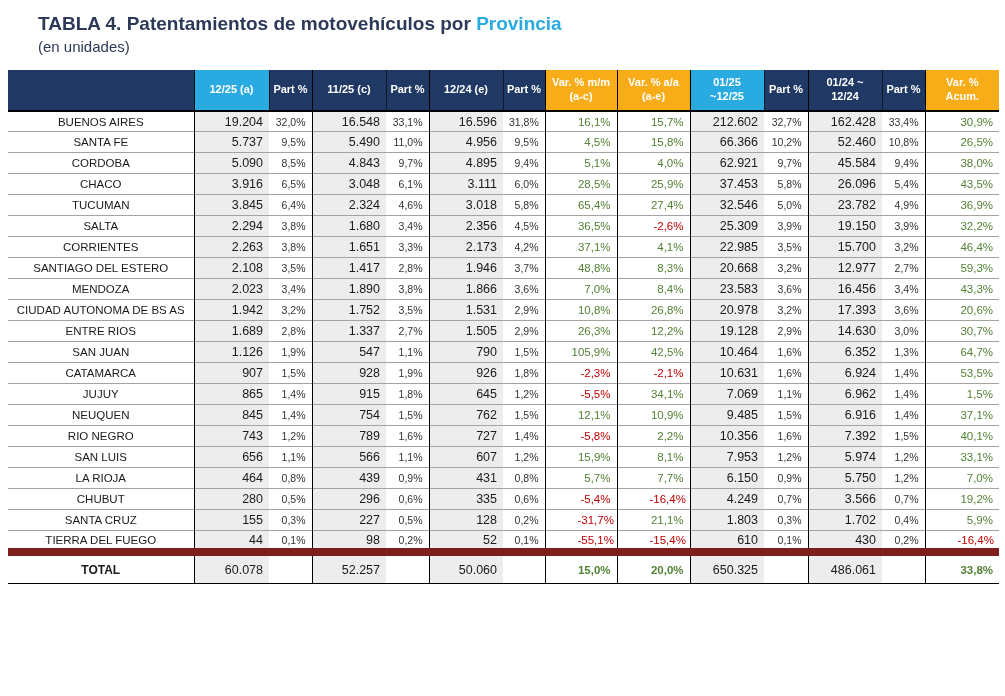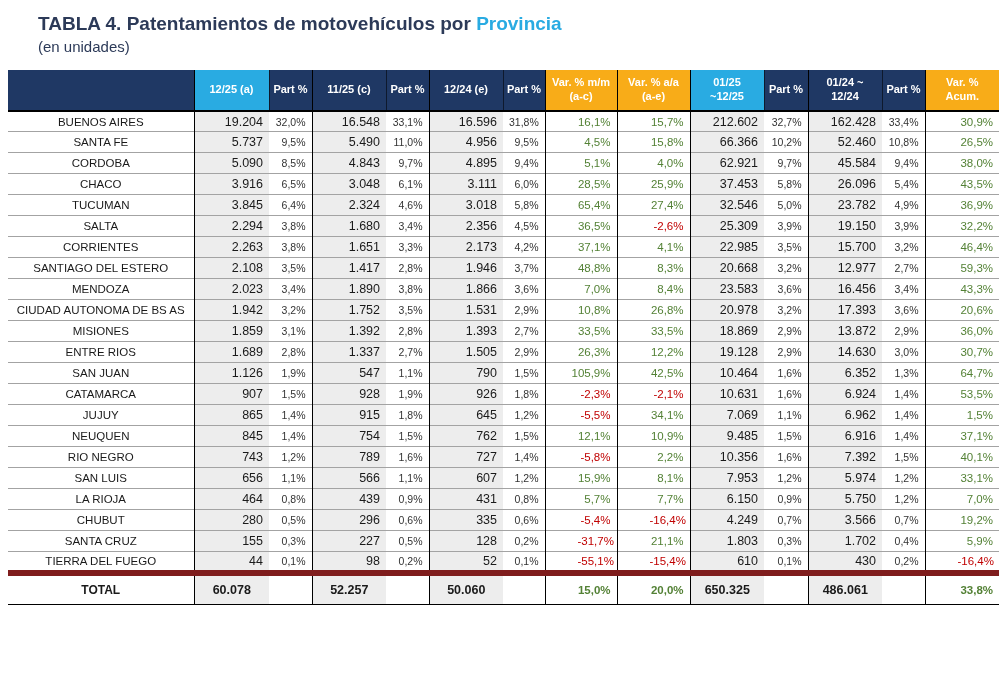--- a/index.html
+++ b/index.html
@@ -48,23 +48,23 @@
   td.gb, th.gb, thead th.gb{border-left:1.5px solid #000;}
 
   th.province{
     text-align:center;font-weight:normal;font-size:11.5px;color:var(--ink);
   }
   td.value{background:var(--grayband);text-align:right;font-size:12.5px;color:var(--ink);}
   td.part{text-align:right;font-size:10.5px;color:#333;}
   td.var{text-align:right;font-size:11.5px;color:var(--green);}
   td.var.neg{color:var(--red);padding-left:32px;}
 
-  tfoot th, tfoot td{border-top:6px solid #7f1d1d;border-bottom:1.5px solid #000;height:32px;}
+  tfoot th, tfoot td{border-top:8px solid #7f1d1d;border-bottom:1.5px solid #000;height:32px;}
   tfoot th.province{font-weight:bold;font-size:12px;}
-  tfoot td.value{font-weight:bold;text-align:center;}
+  tfoot td.value{font-weight:normal;}
   tfoot td.var{font-weight:bold;}
 </style>
 </head>
 <body>
 
 <div class="title-block">
   <div class="page-title"><span>TABLA 4. Patentamientos de motovehículos por </span><span class="hl">Provincia</span></div>
   <div class="page-subtitle">(en unidades)</div>
 </div>
 
@@ -263,36 +263,20 @@
         <td class="part">2,9%</td>
         <td class="var gb">10,8%</td>
         <td class="var gb">26,8%</td>
         <td class="value gb">20.978</td>
         <td class="part">3,2%</td>
         <td class="value gb">17.393</td>
         <td class="part">3,6%</td>
         <td class="var gb">20,6%</td>
       </tr>
       <tr>
-        <th class="province">MISIONES</th>
-        <td class="value gb">1.859</td>
-        <td class="part">3,1%</td>
-        <td class="value gb">1.392</td>
-        <td class="part">2,8%</td>
-        <td class="value gb">1.393</td>
-        <td class="part">2,7%</td>
-        <td class="var gb">33,5%</td>
-        <td class="var gb">33,5%</td>
-        <td class="value gb">18.869</td>
-        <td class="part">2,9%</td>
-        <td class="value gb">13.872</td>
-        <td class="part">2,9%</td>
-        <td class="var gb">36,0%</td>
-      </tr>
-      <tr>
         <th class="province">ENTRE RIOS</th>
         <td class="value gb">1.689</td>
         <td class="part">2,8%</td>
         <td class="value gb">1.337</td>
         <td class="part">2,7%</td>
         <td class="value gb">1.505</td>
         <td class="part">2,9%</td>
         <td class="var gb">26,3%</td>
         <td class="var gb">12,2%</td>
         <td class="value gb">19.128</td>

